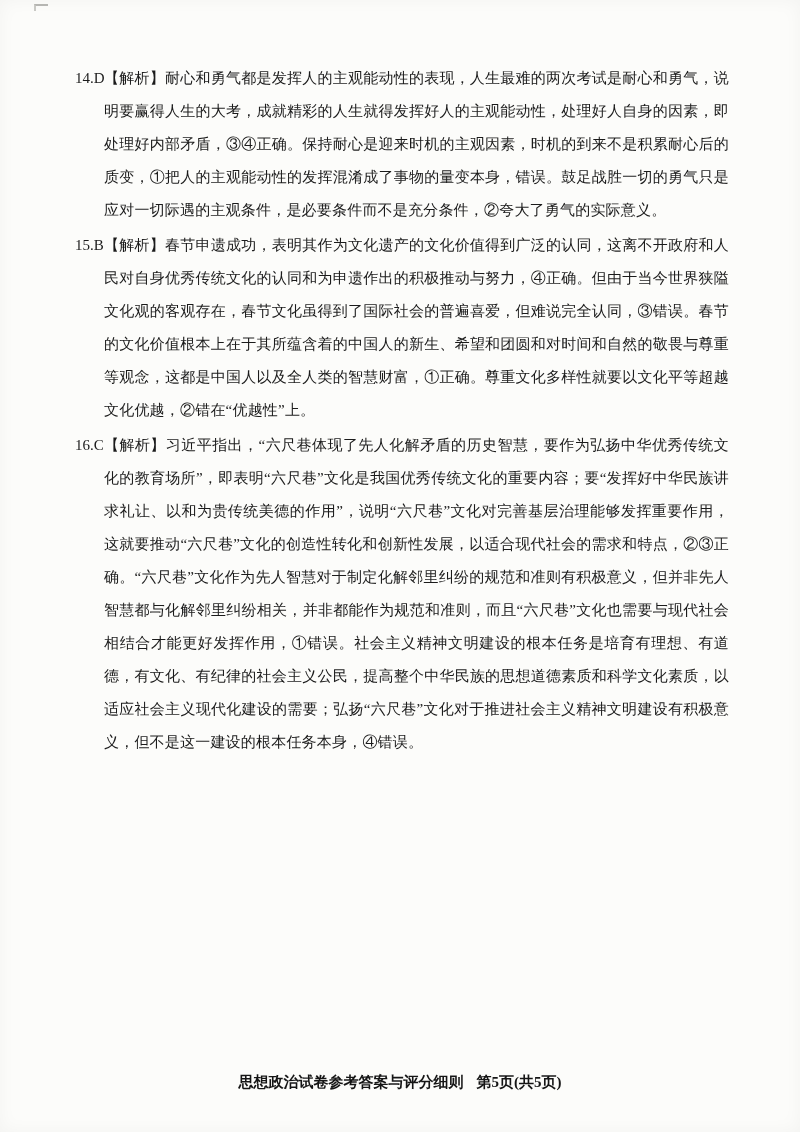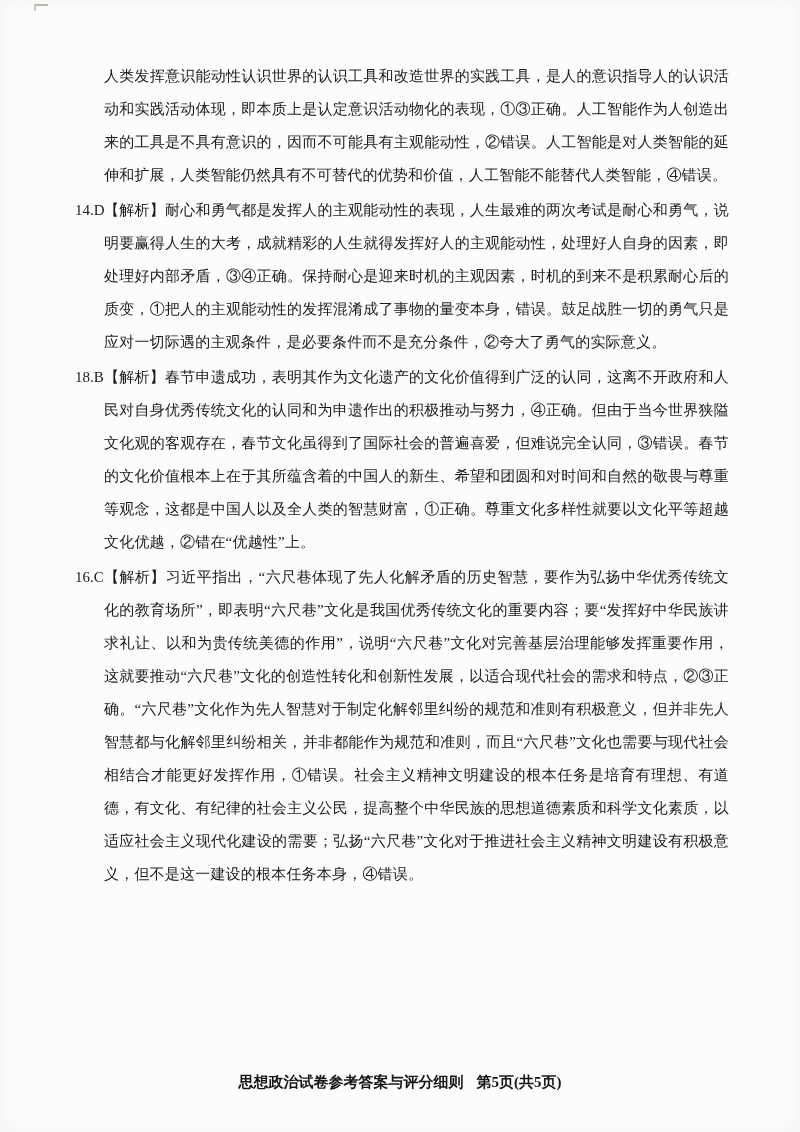--- a/index.html
+++ b/index.html
@@ -74,30 +74,27 @@
   }
 </style>
 </head>
 <body>
 
 <div class="scan-edge"></div>
 <div class="scan-artifact"></div>
 
 <div class="content">
 
-  <p class="para">
-    <span>人类发挥意识能动性认识世界的认识工具和改造世界的实践工具，是人的意识指导人的认识活动和实践活动体现，即本质上是认定意识活动物化的表现，①③正确。人工智能作为人创造出来的工具是不具有意识的，因而不可能具有主观能动性，②错误。人工智能是对人类智能的延伸和扩展，人类智能仍然具有不可替代的优势和价值，人工智能不能替代人类智能，④错误。</span>
-  </p>
 
   <div class="item">
     <span class="num">14.D</span><span class="label">【解析】</span><span>耐心和勇气都是发挥人的主观能动性的表现，人生最难的两次考试是耐心和勇气，说明要赢得人生的大考，成就精彩的人生就得发挥好人的主观能动性，处理好人自身的因素，即处理好内部矛盾，③④正确。保持耐心是迎来时机的主观因素，时机的到来不是积累耐心后的质变，①把人的主观能动性的发挥混淆成了事物的量变本身，错误。鼓足战胜一切的勇气只是应对一切际遇的主观条件，是必要条件而不是充分条件，②夸大了勇气的实际意义。</span>
   </div>
 
   <div class="item">
-    <span class="num">18.B</span><span class="label">【解析】</span><span>春节申遗成功，表明其作为文化遗产的文化价值得到广泛的认同，这离不开政府和人民对自身优秀传统文化的认同和为申遗作出的积极推动与努力，④正确。但由于当今世界狭隘文化观的客观存在，春节文化虽得到了国际社会的普遍喜爱，但难说完全认同，③错误。春节的文化价值根本上在于其所蕴含着的中国人的新生、希望和团圆和对时间和自然的敬畏与尊重等观念，这都是中国人以及全人类的智慧财富，①正确。尊重文化多样性就要以文化平等超越文化优越，②错在“优越性”上。</span>
+    <span class="num">15.B</span><span class="label">【解析】</span><span>春节申遗成功，表明其作为文化遗产的文化价值得到广泛的认同，这离不开政府和人民对自身优秀传统文化的认同和为申遗作出的积极推动与努力，④正确。但由于当今世界狭隘文化观的客观存在，春节文化虽得到了国际社会的普遍喜爱，但难说完全认同，③错误。春节的文化价值根本上在于其所蕴含着的中国人的新生、希望和团圆和对时间和自然的敬畏与尊重等观念，这都是中国人以及全人类的智慧财富，①正确。尊重文化多样性就要以文化平等超越文化优越，②错在“优越性”上。</span>
   </div>
 
   <div class="item">
     <span class="num">16.C</span><span class="label">【解析】</span><span>习近平指出，“六尺巷体现了先人化解矛盾的历史智慧，要作为弘扬中华优秀传统文化的教育场所”，即表明“六尺巷”文化是我国优秀传统文化的重要内容；要“发挥好中华民族讲求礼让、以和为贵传统美德的作用”，说明“六尺巷”文化对完善基层治理能够发挥重要作用，这就要推动“六尺巷”文化的创造性转化和创新性发展，以适合现代社会的需求和特点，②③正确。“六尺巷”文化作为先人智慧对于制定化解邻里纠纷的规范和准则有积极意义，但并非先人智慧都与化解邻里纠纷相关，并非都能作为规范和准则，而且“六尺巷”文化也需要与现代社会相结合才能更好发挥作用，①错误。社会主义精神文明建设的根本任务是培育有理想、有道德，有文化、有纪律的社会主义公民，提高整个中华民族的思想道德素质和科学文化素质，以适应社会主义现代化建设的需要；弘扬“六尺巷”文化对于推进社会主义精神文明建设有积极意义，但不是这一建设的根本任务本身，④错误。</span>
   </div>
 
 </div>
 
 <div class="footer">
   <span class="footer-title">思想政治试卷参考答案与评分细则</span><span class="footer-page">第5页(共5页)</span>

